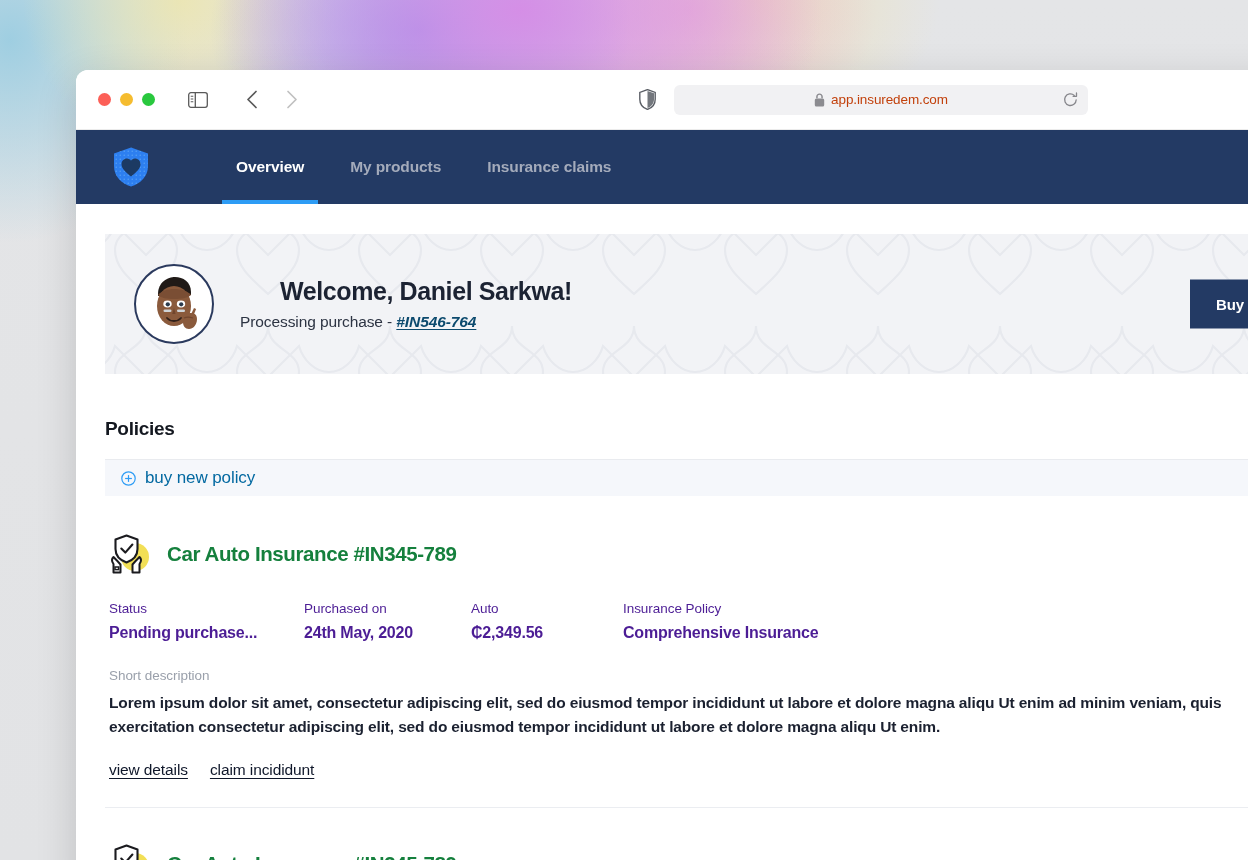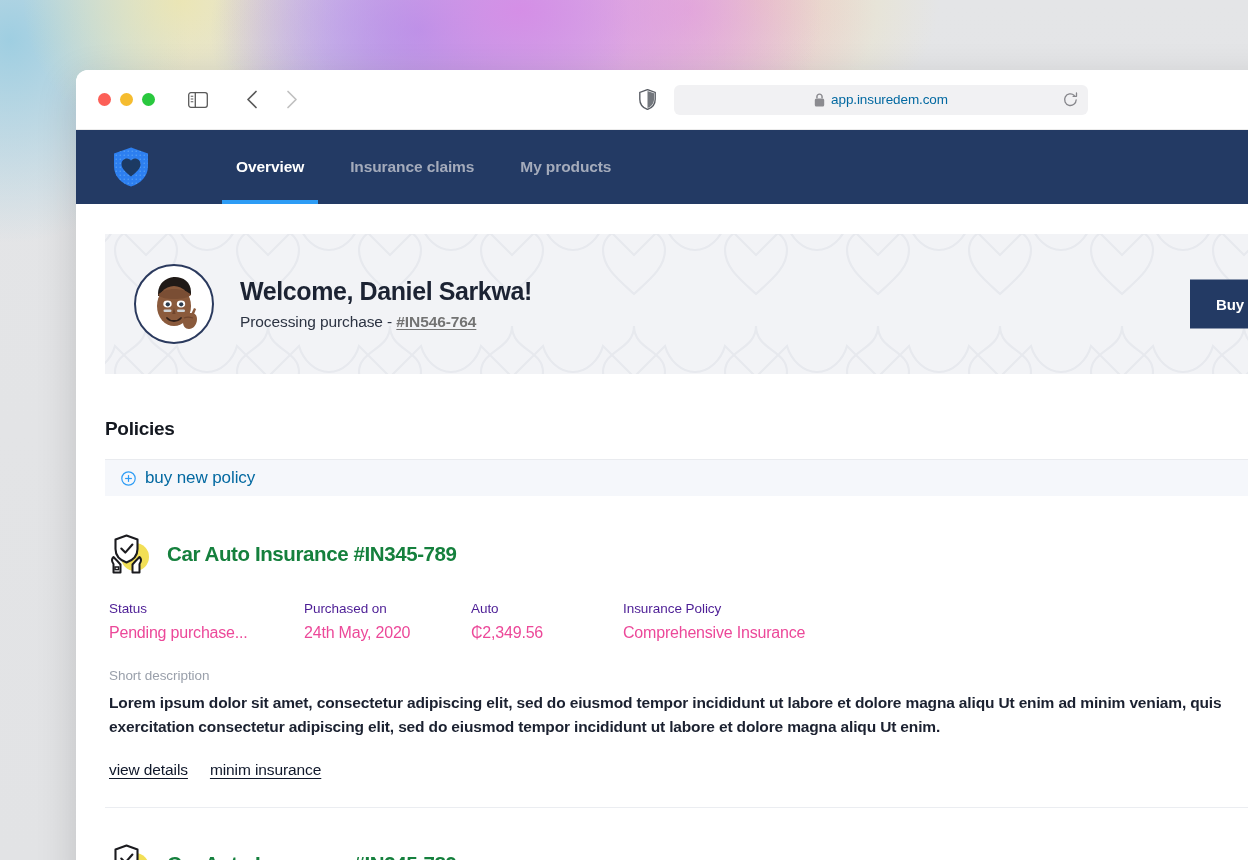--- a/index.html
+++ b/index.html
@@ -80,21 +80,21 @@
     background: #f1f1f3;
     border-radius: 6px;
     display: flex;
     align-items: center;
     justify-content: center;
     gap: 6px;
     padding: 0 12px;
   }
   .url-text {
     font-size: 13.5px;
-    color: #0369a1;
+    color: #c2410c;
     letter-spacing: -0.1px;
   }
   .lock-icon { color: #8b8b90; display: flex; align-items: center; }
   .reload-icon {
     position: absolute;
     right: 10px;
     color: #86868b;
     display: flex; align-items: center;
   }
 
@@ -160,32 +160,34 @@
     position: relative;
     flex: none;
     z-index: 2;
   }
   .banner-text { margin-left: 26px; position: relative; z-index: 2; }
   .welcome-title {
     font-size: 25px;
     font-weight: bold;
     color: #1c2333;
     letter-spacing: -0.4px;
+    margin-left: 40px;
   }
   .welcome-sub {
     margin-top: 7px;
     font-size: 15.5px;
     color: #2d3443;
     letter-spacing: -0.1px;
   }
   .policy-ref {
-    color: #737373;
+    color: #0c4a6e;
     font-weight: bold;
     text-decoration: underline;
     text-underline-offset: 2px;
+    font-style: italic;
   }
   .buy-insurance-btn {
     position: absolute;
     right: -53px;
     top: 50%;
     transform: translateY(-50%);
     background: #233a64;
     color: #ffffff;
     font-size: 15px;
     font-weight: bold;
@@ -241,22 +243,22 @@
   .meta-col:nth-child(3) { width: 152px; }
   .meta-col:nth-child(4) { width: 133px; }
   .meta-label {
     font-size: 13.5px;
     color: #4c1d95;
     letter-spacing: -0.05px;
   }
   .meta-value {
     margin-top: 8px;
     font-size: 16px;
-    font-weight: normal;
-    color: #ec4899;
+    font-weight: bold;
+    color: #4c1d95;
     letter-spacing: -0.2px;
     white-space: nowrap;
   }
 
   .desc-block { margin-top: 26px; padding-left: 4px; }
   .desc-label {
     font-size: 13.5px;
     color: #9aa0ab;
     letter-spacing: -0.05px;
   }
@@ -355,24 +357,24 @@
         <path d="M20 1.5 L37 7.5 V20 C37 30.5 29.6 37.6 20 40.5 C10.4 37.6 3 30.5 3 20 V7.5 Z" fill="#2d7ff0"></path>
         <path d="M20 1.5 L37 7.5 V20 C37 30.5 29.6 37.6 20 40.5 C10.4 37.6 3 30.5 3 20 V7.5 Z" fill="url(#dots)" opacity="0.55"></path>
         <path d="M20 30.5 C15 26.5 10.5 22.8 10.5 18.2 C10.5 14.9 13 12.6 16 12.6 C17.9 12.6 19.3 13.6 20 14.8 C20.7 13.6 22.1 12.6 24 12.6 C27 12.6 29.5 14.9 29.5 18.2 C29.5 22.8 25 26.5 20 30.5 Z" fill="#1c3a63"></path>
       </svg>
     </div>
     <div class="nav-tabs">
       <div class="nav-tab active">
         <span>Overview</span>
       </div>
       <div class="nav-tab">
+        <span>My products</span>
+      </div>
+      <div class="nav-tab">
         <span>Insurance claims</span>
-      </div>
-      <div class="nav-tab">
-        <span>My products</span>
       </div>
     </div>
   </div>
 
   <div class="page">
 
     <div class="banner">
       <svg class="banner-pattern" width="100%" height="140" preserveAspectRatio="none" viewBox="0 0 1186 140">
         <defs>
           <pattern id="heartpat" width="122" height="122" patternUnits="userSpaceOnUse" patternTransform="translate(-20,-40)">
@@ -471,21 +473,21 @@
         </div>
 
         <div class="desc-block">
           <div class="desc-label">Short description</div>
           <div class="desc-text">Lorem ipsum dolor sit amet, consectetur adipiscing elit, sed do eiusmod tempor incididunt ut labore et dolore magna aliqu Ut enim ad minim veniam, quis</div>
           <div class="desc-text" style="margin-top:0;">exercitation consectetur adipiscing elit, sed do eiusmod tempor incididunt ut labore et dolore magna aliqu Ut enim.</div>
         </div>
 
         <div class="actions">
           <a class="action-link">view details</a>
-          <a class="action-link">minim insurance</a>
+          <a class="action-link">claim incididunt</a>
         </div>
 
         <div class="card-divider"></div>
       </div>
 
       <div class="policy-card" style="padding-top:34px;">
         <div class="policy-head">
           <span class="policy-icon">
             <svg width="44" height="44" viewBox="0 0 44 44">
               <circle cx="26" cy="25" r="14" fill="#f2df56"></circle>

